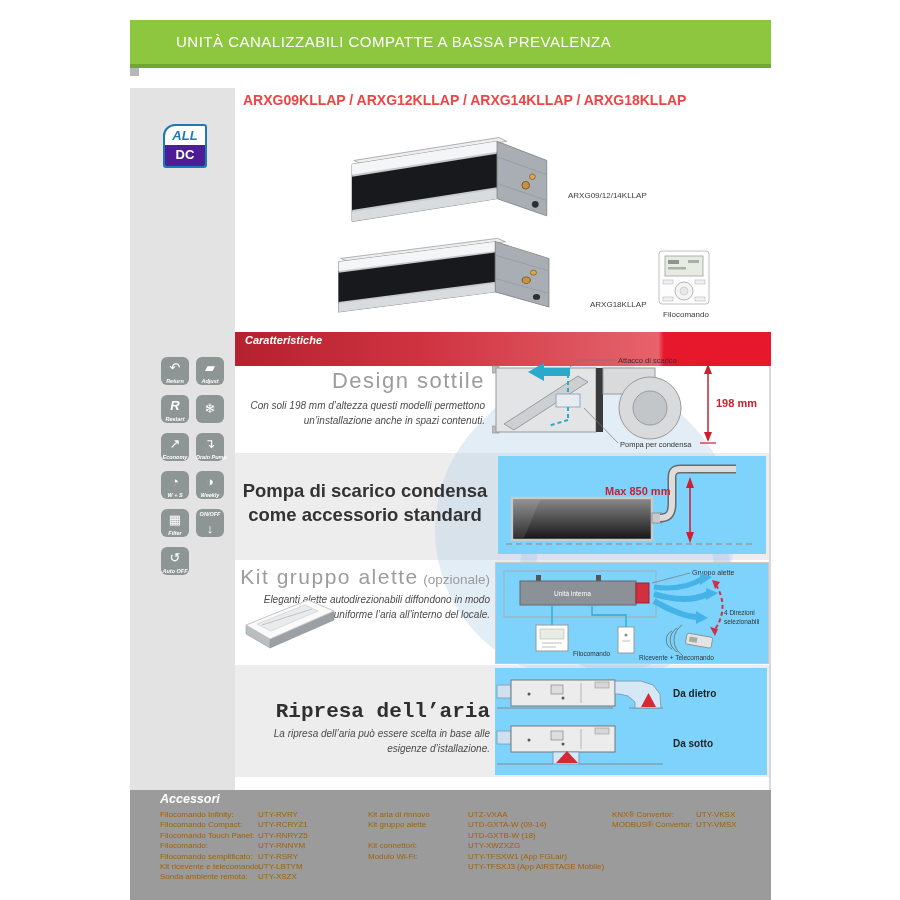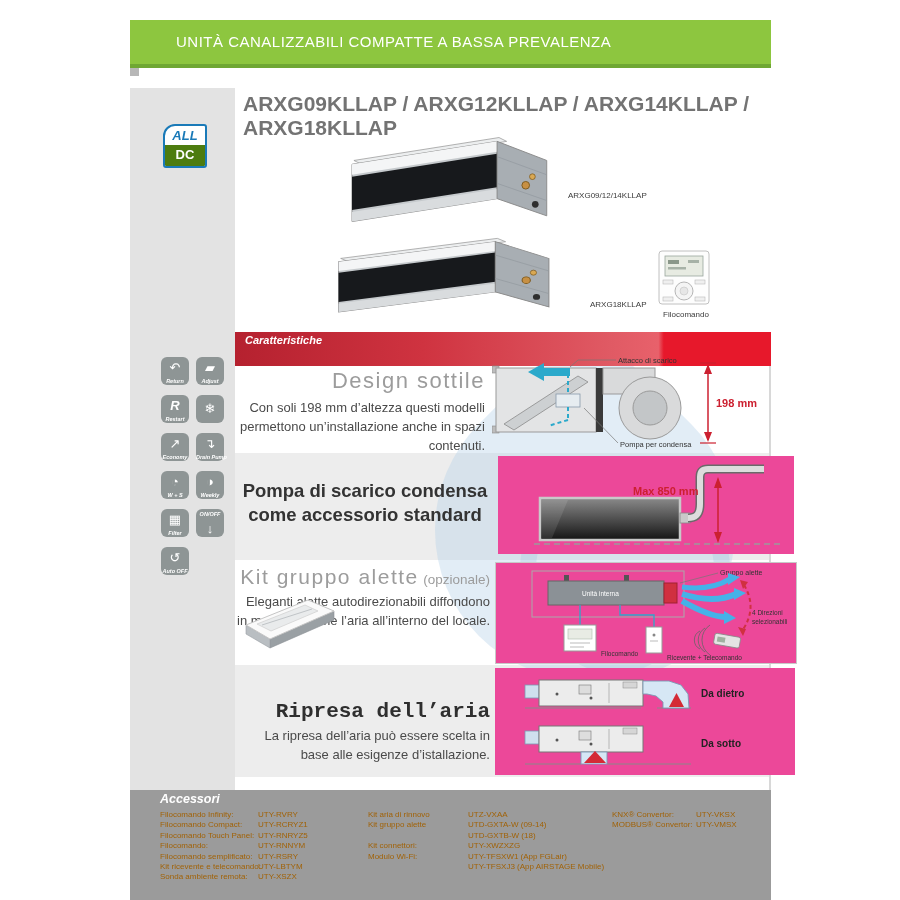--- a/index.html
+++ b/index.html
@@ -4,40 +4,40 @@
 <style>
   html,body{margin:0;padding:0;}
   body{width:900px;height:900px;background:#ffffff;font-family:"Liberation Sans",sans-serif;position:relative;overflow:hidden;}
   .abs{position:absolute;}
   
   .green-banner{left:130px;top:20px;width:641px;height:44px;background:#8dc63f;border-bottom:4px solid #6fa733;}
   .green-banner span{display:block;padding-left:46px;line-height:44px;color:#ffffff;font-size:15px;letter-spacing:0.5px;}
   .banner-tab{left:130px;top:68px;width:9px;height:8px;background:#b7b7b7;}
   .left-col{left:130px;top:88px;width:105px;height:702px;background:#e3e3e3;}
   .right-edge{left:769px;top:332px;width:2px;height:458px;background:#d8d8d8;}
-  .page-title{left:243px;top:92px;width:530px;font-size:21px;font-weight:bold;color:#737373;}
+  .page-title{left:243px;top:92px;width:530px;font-size:14px;font-weight:bold;color:#ef4444;}
   
   .logo{left:163px;top:124px;width:44px;height:44px;border:2px solid #1a7ab8;border-radius:12px 3px 3px 3px;overflow:hidden;background:#fff;box-sizing:border-box;}
   .logo-top{height:19px;text-align:center;font-size:13px;font-weight:bold;font-style:italic;color:#1a7ab8;line-height:19px;}
-  .logo-bottom{height:21px;background:#4d7c0f;text-align:center;font-size:13px;font-weight:bold;color:#ffffff;line-height:20px;}
+  .logo-bottom{height:21px;background:#4c1d95;text-align:center;font-size:13px;font-weight:bold;color:#ffffff;line-height:20px;}
   .prod-label{font-size:8px;color:#3a3a3a;}
   
   .red-banner{left:235px;top:332px;width:536px;height:34px;background:linear-gradient(90deg,#b5212f 0%,#cf3340 35%,#e05a64 70%,#e8616b 79%,#e7182b 80%,#e7182b 100%);}
   .red-banner span{display:block;padding-left:10px;line-height:17px;color:#ffffff;font-size:11px;font-weight:bold;font-style:italic;}
   
   .wm-clip{left:235px;top:332px;width:536px;height:448px;overflow:hidden;pointer-events:none;}
   .wm-drop{position:absolute;left:200px;top:48px;width:300px;height:300px;background:rgba(183,210,232,0.40);border-radius:0 50% 50% 50%;transform:rotate(45deg);}
   .wm-ring{position:absolute;left:285px;top:133px;width:210px;height:210px;border-radius:50%;border:16px solid rgba(160,195,222,0.30);box-sizing:border-box;}
   
   .sec-bg{left:235px;width:536px;background:#ededed;}
   
   .h-gray{color:#9c9c9c;font-weight:normal;text-align:right;letter-spacing:1.5px;}
   .h-dark{color:#333333;font-weight:bold;text-align:center;}
-  .sec-para{font-size:13px;color:#4a4a4a;text-align:right;line-height:1.45;}
-  .diagram-box{background:#ec4899;padding-left:28px;}
+  .sec-para{font-size:10px;color:#4a4a4a;text-align:right;line-height:1.45;font-style:italic;}
+  .diagram-box{background:#7dd3fc;}
   .bordered{border:1px solid #c8c8c8;}
   svg text{font-family:"Liberation Sans",sans-serif;}
   
   .icon-grid{left:161px;top:357px;width:64px;display:grid;grid-template-columns:28px 28px;grid-column-gap:7px;grid-row-gap:10px;}
   .fi{width:28px;height:28px;background:#8e9595;border-radius:6px;position:relative;color:#ffffff;}
   .fi-glyph{position:absolute;top:0;left:0;right:0;text-align:center;font-size:13px;line-height:22px;}
   .fi-label{position:absolute;bottom:1px;left:0;right:0;text-align:center;font-size:5.5px;font-style:italic;font-weight:bold;white-space:nowrap;}
   .fi.top .fi-label{top:2px;bottom:auto;}
   .fi.top .fi-glyph{top:auto;bottom:-1px;line-height:18px;}
   .fi-spacer{width:28px;height:28px;}

